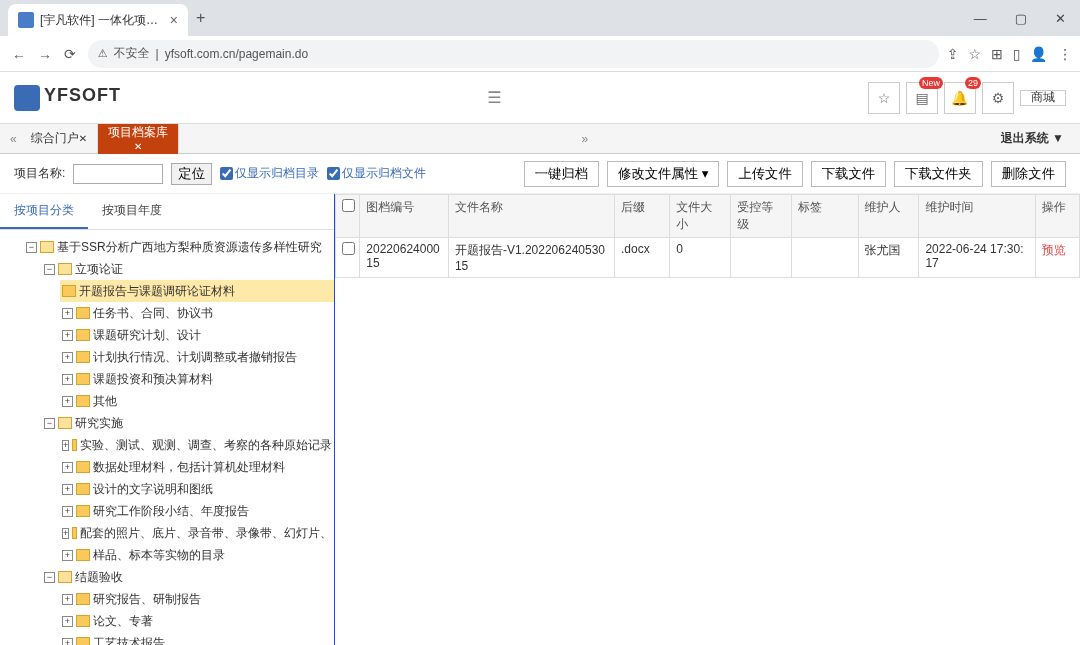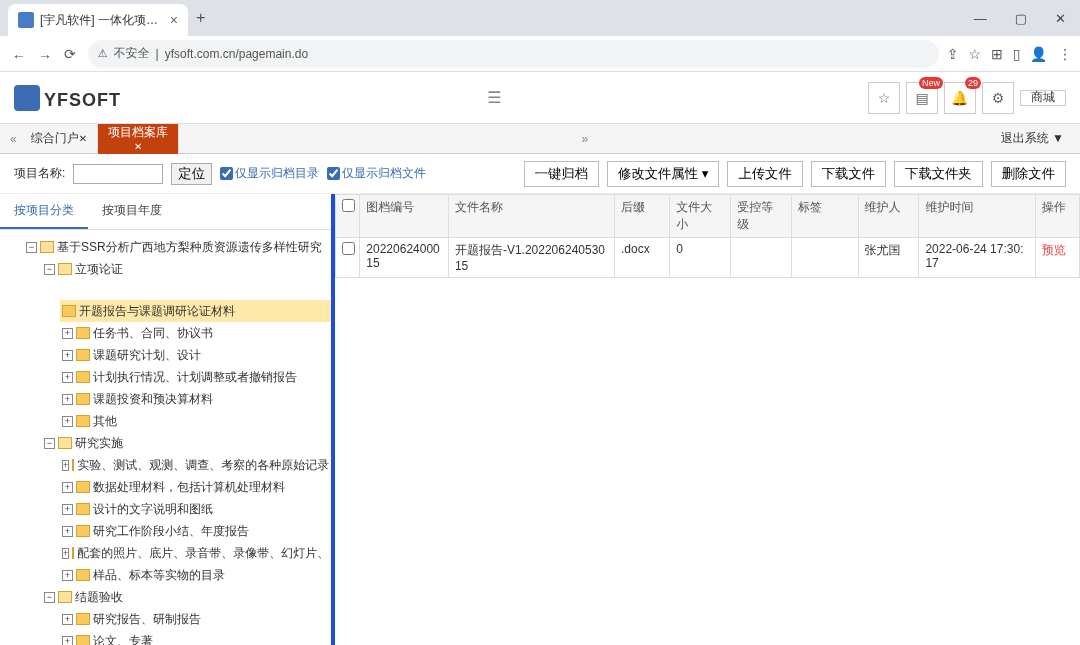--- a/index.html
+++ b/index.html
@@ -18,59 +18,59 @@
 .browser-toolbar { display: flex; align-items: center; height: 36px; background: #fff; padding: 0 8px; border-bottom: 1px solid #ddd; gap: 8px; }
 .nav-arrows { display: flex; gap: 4px; color: #555; }
 .nav-arrows span { padding: 4px; cursor: pointer; font-size: 14px; }
 .addr-bar { flex: 1; display: flex; align-items: center; gap: 6px; background: #f1f3f4; border-radius: 14px; padding: 4px 10px; height: 28px; font-size: 12px; color: #555; }
 .addr-bar .lock-icon { font-size: 11px; }
 .toolbar-icons { display: flex; gap: 10px; color: #555; font-size: 14px; }
 .toolbar-icons span { cursor: pointer; }
 
 
 .app-header { display: flex; align-items: center; height: 52px; padding: 0 14px; border-bottom: 1px solid #ddd; gap: 12px; }
-.logo { display: flex; align-items: flex-end; gap: 4px; }
+.logo { display: flex; align-items: flex-start; gap: 4px; }
 .logo-mark { width: 26px; height: 26px; background: #3a6bb5; border-radius: 4px; }
 .logo-text { font-weight: bold; font-size: 18px; letter-spacing: 1px; }
 .app-title { color: #3a6bb5; font-size: 22px; font-weight: bold; letter-spacing: 2px; }
 .header-mid { flex: 1; display: flex; justify-content: center; color: #888; font-size: 16px; }
 .header-actions { display: flex; gap: 6px; align-items: center; }
 .icon-btn { width: 32px; height: 32px; border: 1px solid #ccc; display: flex; align-items: center; justify-content: center; color: #666; cursor: pointer; position: relative; background: #fff; font-size: 14px; }
 .badge { position: absolute; top: -6px; right: -6px; background: #e53935; color: #fff; font-size: 9px; padding: 0 3px; border-radius: 6px; line-height: 12px; }
 .mall-btn { height: 16px; padding: 0 10px; border: 1px solid #ccc; display: flex; align-items: center; cursor: pointer; }
 
 
 .inner-tabs { display: flex; align-items: center; height: 30px; background: #f5f5f5; border-bottom: 1px solid #ccc; padding: 0 6px; gap: 0; }
 .nav-scroll { color: #888; padding: 0 4px; cursor: pointer; }
 .inner-tab { display: flex; align-items: center; padding: 0 10px; height: 30px; border-right: 1px solid #ddd; cursor: pointer; }
 .inner-tab.active { background: #c2410c; color: #fff; flex-direction: column; }
 .inner-tab .close { font-size: 10px; }
-.logout { margin-left: auto; padding: 0 10px; cursor: pointer; }
+.logout { margin-left: auto; padding: 0 10px; cursor: pointer; font-weight: bold; }
 
 
 .filter-bar { display: flex; align-items: center; height: 40px; padding: 0 14px; gap: 8px; border-bottom: 1px solid #eee; }
 .filter-bar input[type=text] { border: 1px solid #aaa; height: 20px; width: 90px; padding: 0 4px; }
 .btn-small { border: 1px solid #aaa; background: #f1f1f1; padding: 1px 6px; cursor: pointer; }
 .cb-wrap { display: flex; align-items: center; gap: 2px; color: #3a6bb5; }
 .cb-wrap input { accent-color: #3a6bb5; }
 .spacer { flex: 1; }
 .action-btn { border: 1px solid #bbb; background: #fff; padding: 3px 10px; cursor: pointer; }
 
 
 .main { display: flex; height: calc(645px - 36px - 36px - 52px - 30px - 40px); }
-.sidebar { width: 335px; border-right: 4px solid #1d4ed8; display: flex; flex-direction: column; text-align: center; }
+.sidebar { width: 335px; border-right: 1px solid #1d4ed8; display: flex; flex-direction: column; text-align: center; }
 .side-tabs { display: flex; border-bottom: 1px solid #ddd; }
 .side-tab { padding: 8px 14px; cursor: pointer; color: #444; border-bottom: 2px solid transparent; }
 .side-tab.active { color: #3a6bb5; border-bottom-color: #3a6bb5; }
 .tree { flex: 1; overflow: auto; padding: 6px 0 6px 6px; line-height: 22px; }
 .tree-node { display: flex; align-items: center; gap: 3px; white-space: nowrap; padding: 0 2px; }
 .exp { width: 11px; height: 11px; border: 1px solid #888; display: inline-flex; align-items: center; justify-content: center; font-size: 9px; line-height: 1; color: #444; background: #fff; cursor: pointer; }
 .folder { width: 14px; height: 12px; background: #f9c95b; border: 1px solid #d4a330; display: inline-block; }
 .folder.open { background: #fce29b; }
-.tree-node.sel { background: #ffe9a8; margin-top: 20px; }
+.tree-node.sel { background: #ffe9a8; }
 .lv1 { margin-left: 18px; }
 .lv2 { margin-left: 36px; }
 .lv3 { margin-left: 54px; }
 
 .content { flex: 1; display: flex; flex-direction: column; }
 table.grid { border-collapse: collapse; width: 100%; table-layout: fixed; }
 table.grid th, table.grid td { border: 1px solid #ddd; padding: 4px 6px; text-align: left; vertical-align: top; font-size: 12px; word-break: break-all; }
 table.grid th { background: #f5f5f5; color: #555; font-weight: normal; }
 table.grid a { color: #ef4444; text-decoration: none; cursor: pointer; }
 

